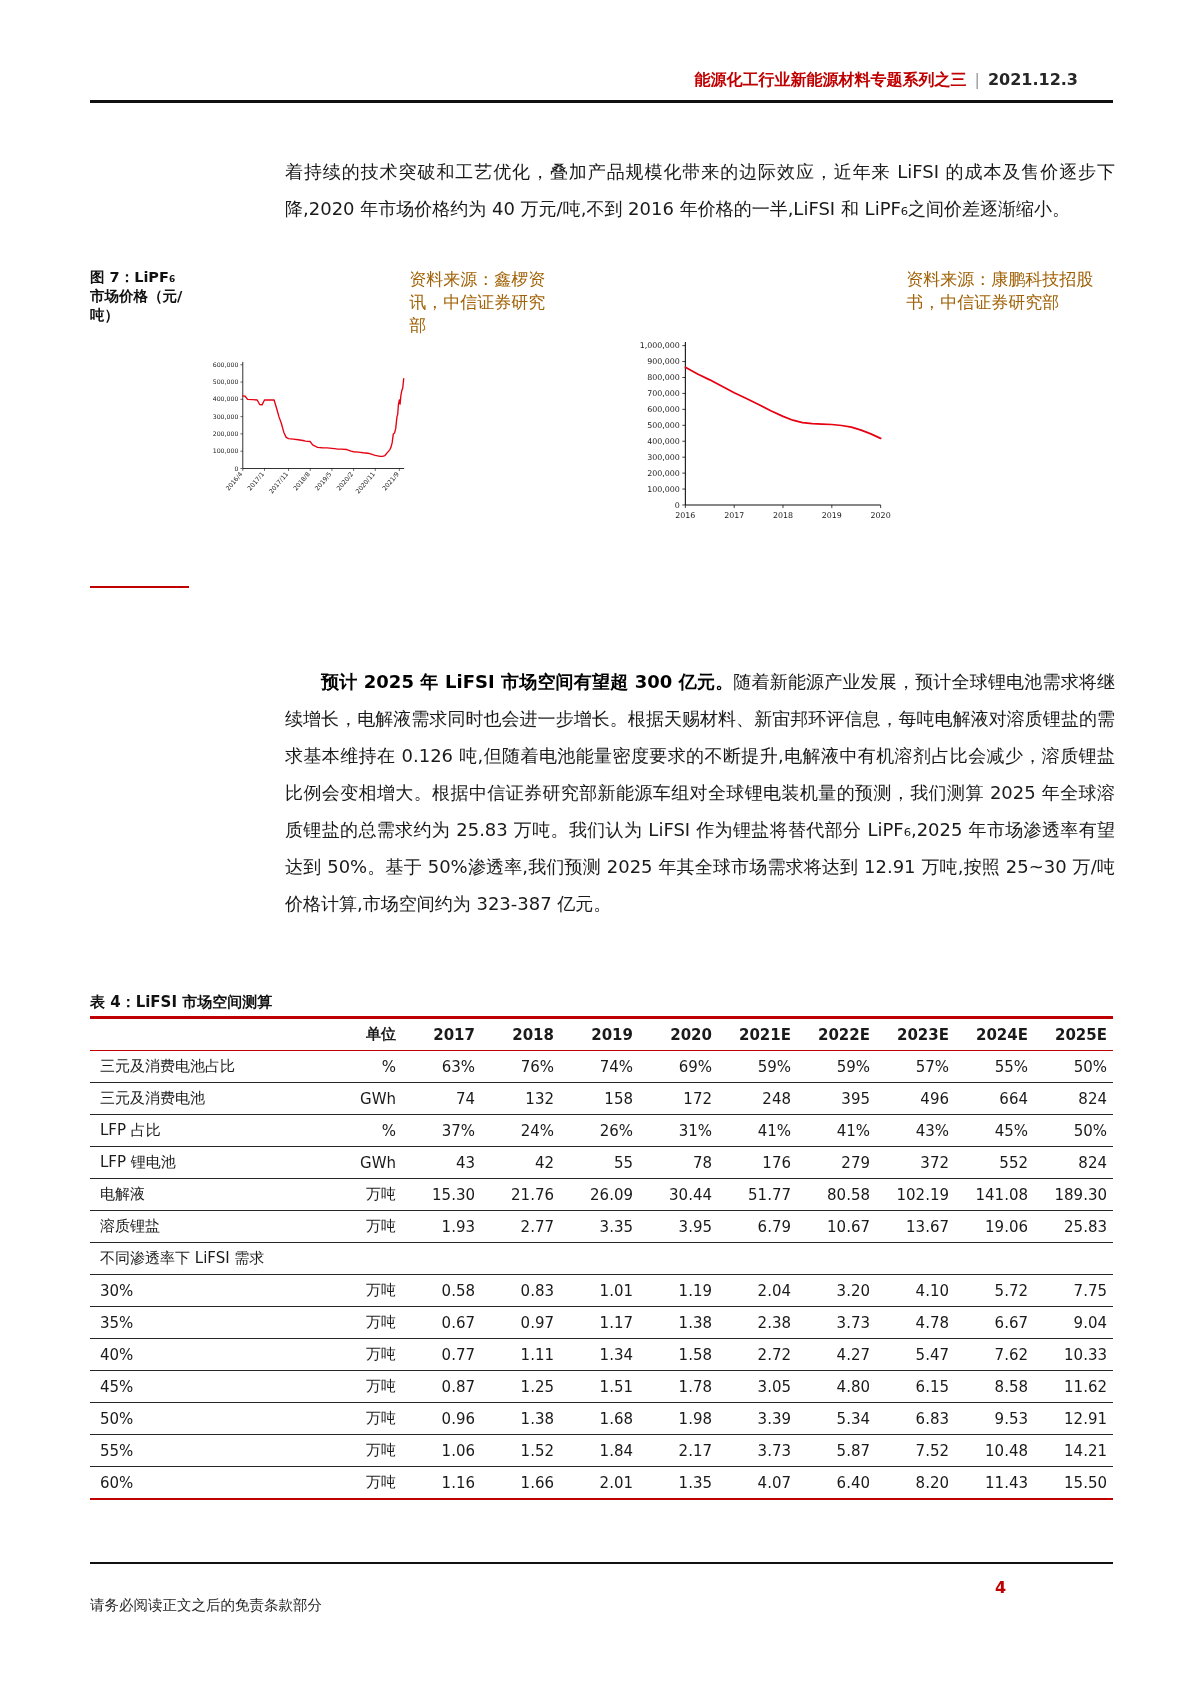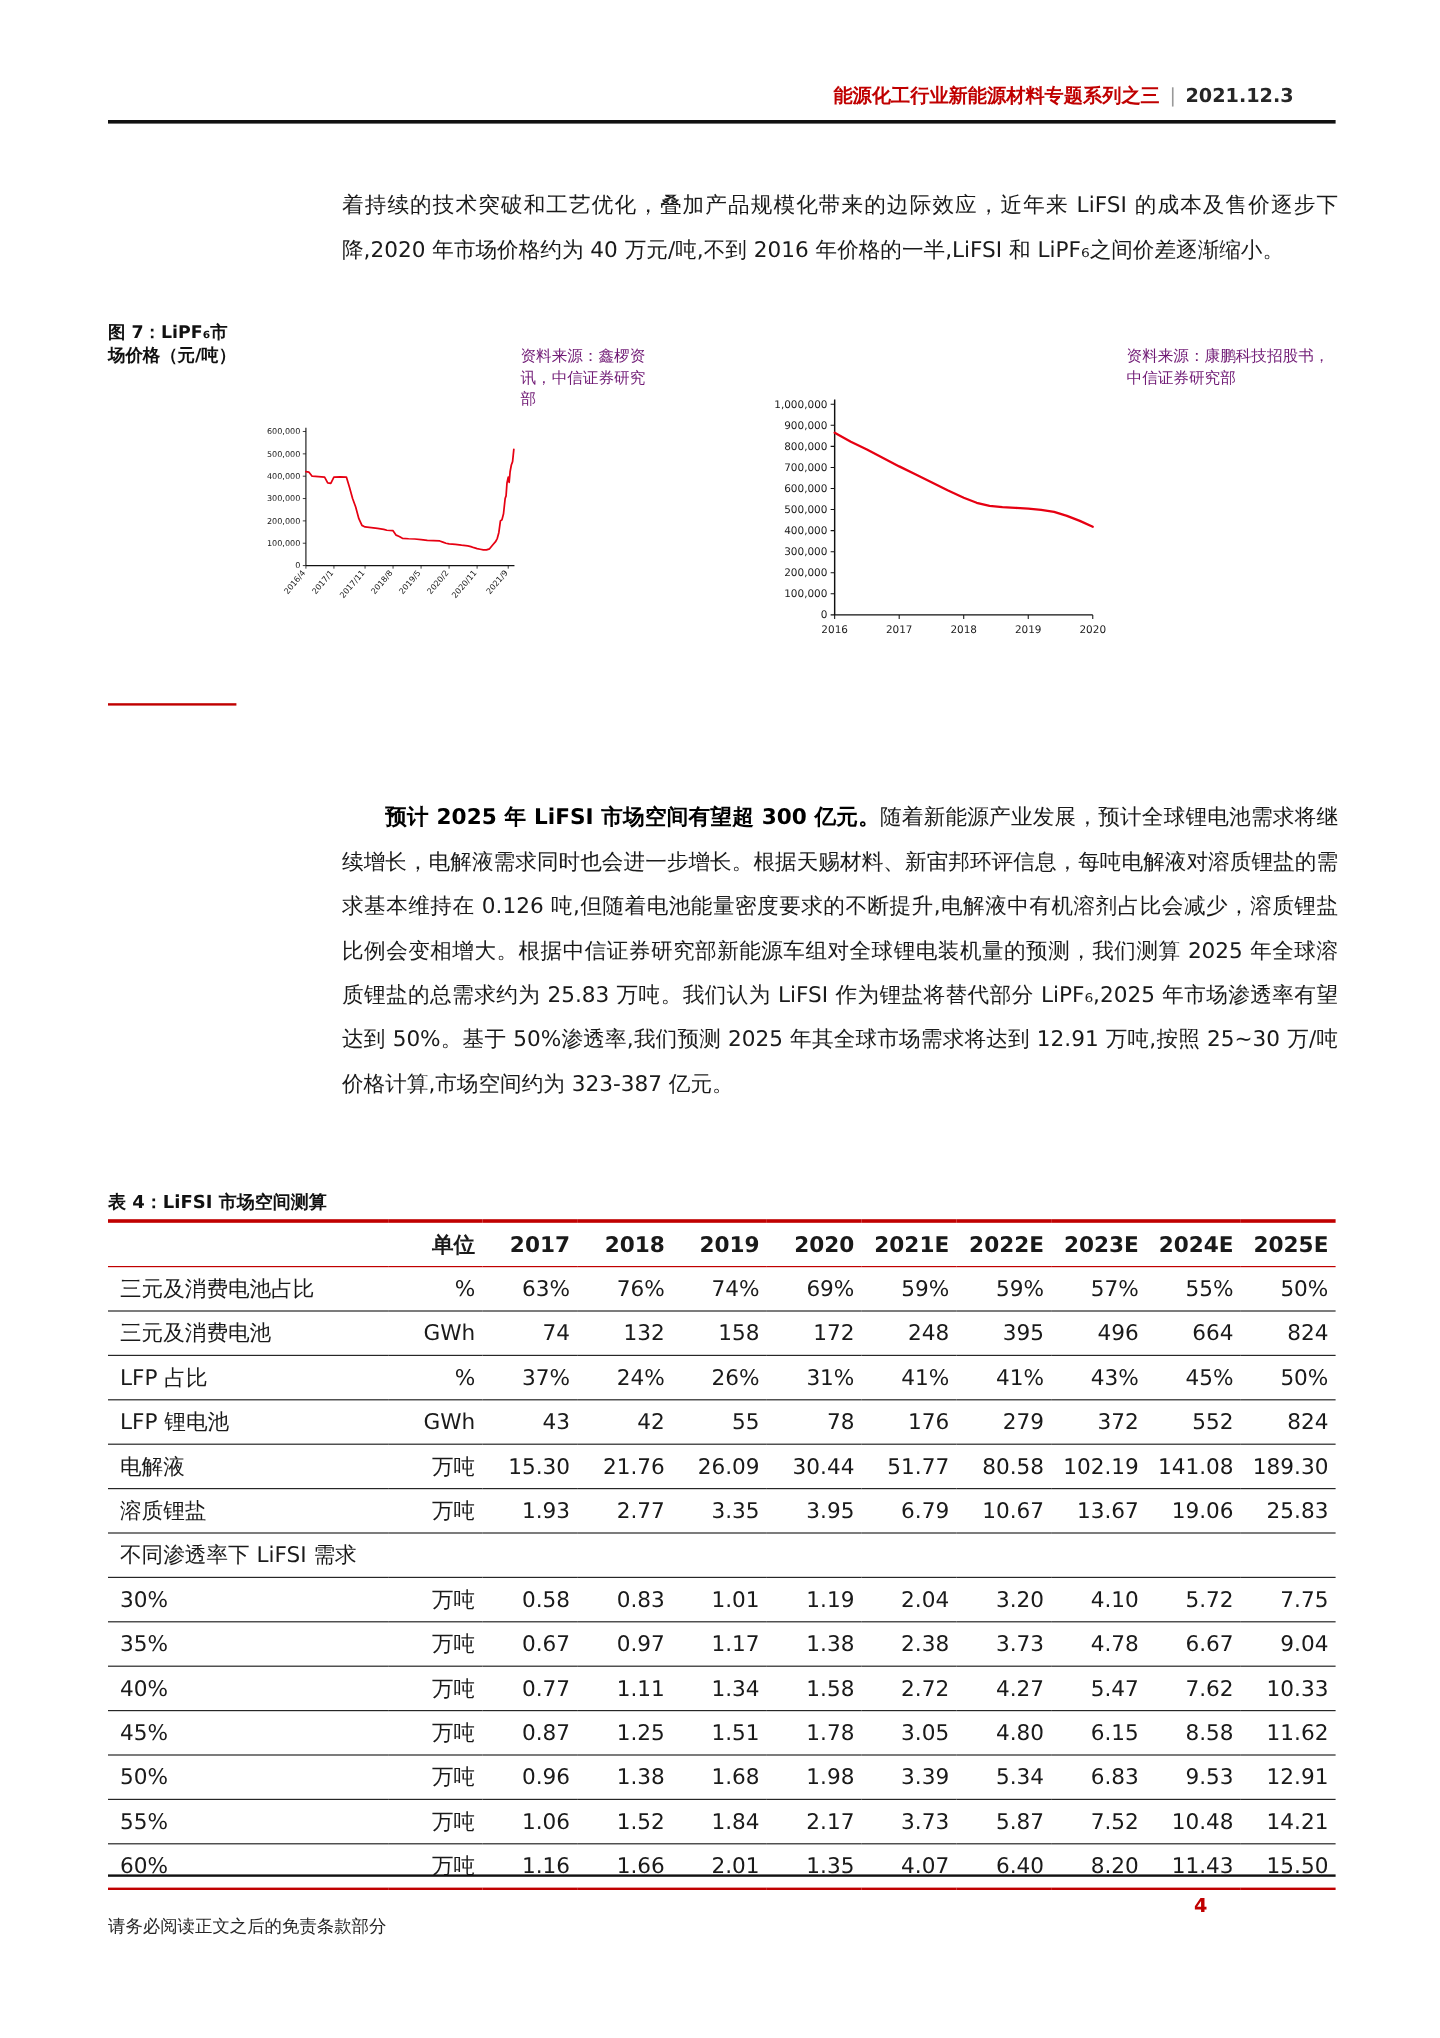--- a/index.html
+++ b/index.html
@@ -20,26 +20,26 @@
   .p2{top:645px;text-indent:2em;}
   .p2 b{font-weight:bold;color:#000;}
   
   .figs{position:absolute;top:268px;left:90px;width:1023px;display:flex;}
   .fig{display:flex;flex-direction:row;}
   .fig-left{width:458px;margin-right:37px;}
   .fig-right{width:528px;}
   .fig-title{font-size:14.5px;font-weight:bold;color:#111;padding-bottom:5px;border-bottom:2px solid #c00000;}
   .fig svg{margin-top:8px;display:block;}
   .src-rule{height:2px;background:#c00000;margin-top:24px;}
-  .fig-src{font-size:13px;color:#701a75;margin-top:20px;}
+  .fig-src{font-size:17px;color:#a16207;margin-top:0;}
   .tick{font-size:13px;fill:#1a1a1a;font-family:"DejaVu Sans","Liberation Sans",sans-serif;}
   
   .tbl-cap{position:absolute;top:993px;left:90px;font-size:15px;font-weight:600;color:#111;}
   table.mkt{position:absolute;top:1016px;left:90px;width:1023px;border-collapse:collapse;table-layout:fixed;
-    font-size:18px;color:#1a1a1a;border-top:3px solid #c00000;border-bottom:2.5px solid #c00000;}
+    font-size:15px;color:#1a1a1a;border-top:3px solid #c00000;border-bottom:2.5px solid #c00000;}
   table.mkt th,table.mkt td{padding:6px 6px 6px 0;border-bottom:1.5px solid #262626;font-weight:normal;}
   table.mkt thead th{font-weight:bold;border-bottom:1.5px solid #c00000;}
   table.mkt .num{text-align:right;}
   table.mkt td:first-child,table.mkt th:first-child{text-align:left;padding-left:10px;width:218px;}
   table.mkt td:nth-child(2),table.mkt th:nth-child(2){width:72px;}
   table.mkt tr.section td{font-weight:normal;}
   
   .ftr-rule{position:absolute;top:1562px;left:90px;width:1023px;height:2px;background:#111;}
   .disclaimer{position:absolute;top:1596px;left:90px;font-size:14.5px;color:#262626;}
   .page-num{position:absolute;top:1578px;left:995px;font-size:16px;font-weight:bold;color:#c00000;}

